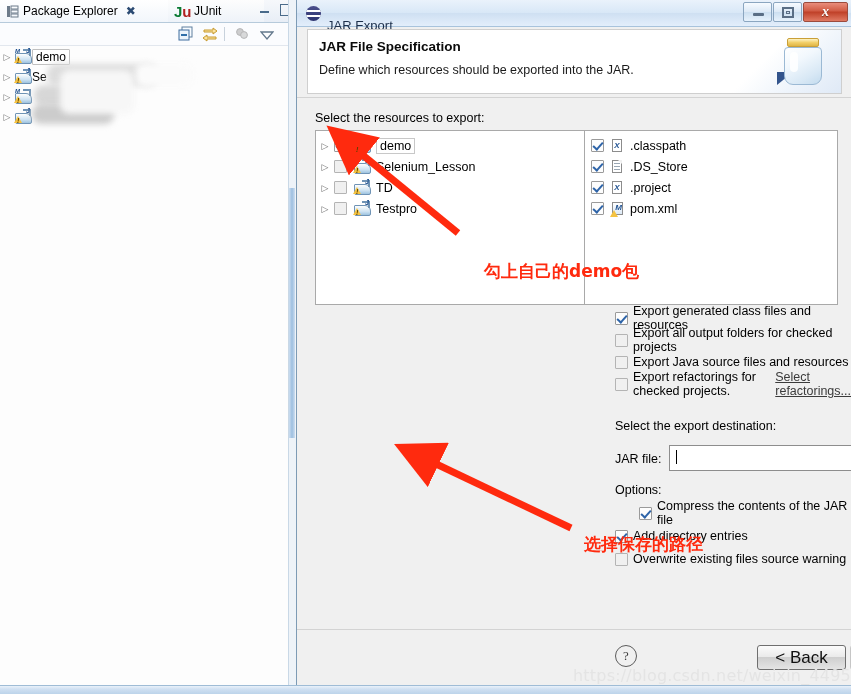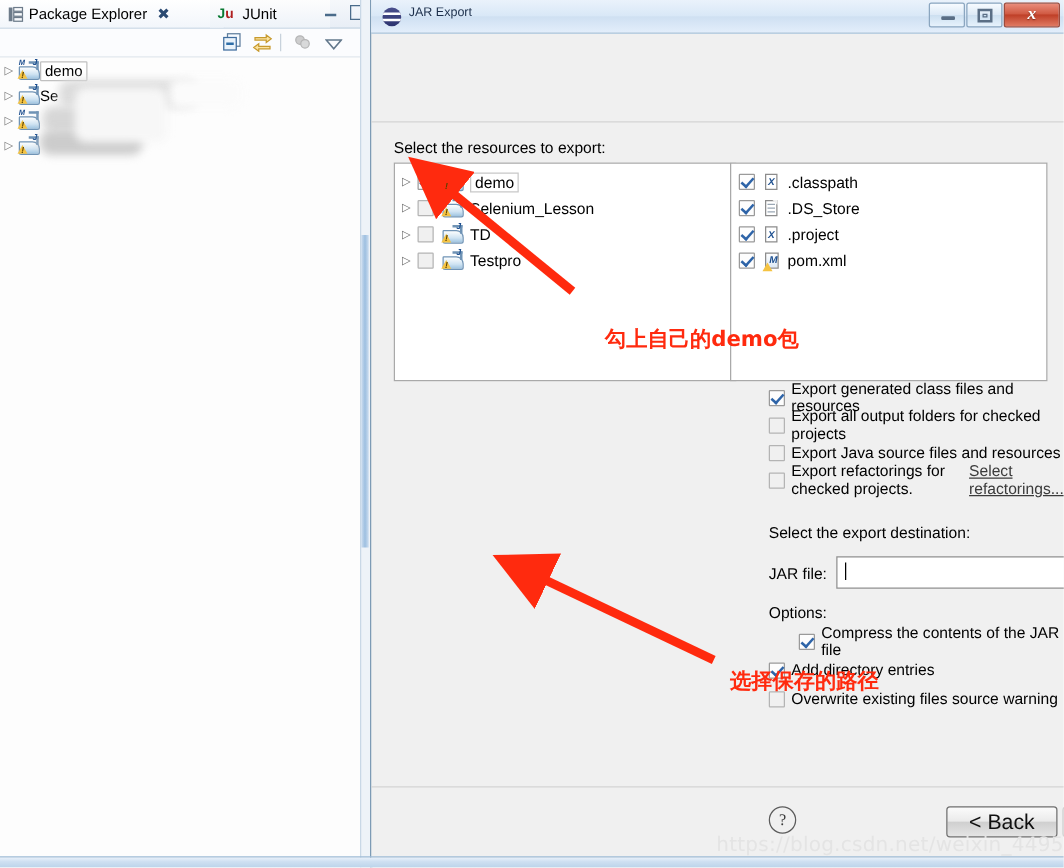--- a/index.html
+++ b/index.html
@@ -61,21 +61,21 @@
   #dialog{position:absolute;left:296px;top:0;width:555px;height:694px;
     background:#f0f0f0;border-left:1px solid #7d9bb5;box-sizing:border-box;}
 
   .titlebar{position:absolute;left:0;top:0;width:100%;height:27px;
     background:linear-gradient(180deg,#eaf2fb 0%,#d9e8f7 48%,#cfe0f2 52%,#e3eefb 100%);
     border-bottom:1px solid #a8c3dc;box-sizing:border-box;}
   .titleIcon{position:absolute;left:9px;top:6px;width:15px;height:15px;border-radius:50%;
     background:linear-gradient(180deg,#4a4f8c 0%,#2d3470 100%);overflow:hidden;}
   .titleIcon:before{content:"";position:absolute;left:0;top:4px;width:15px;height:2px;background:#ffffff;}
   .titleIcon:after{content:"";position:absolute;left:0;top:9px;width:15px;height:2px;background:#ffffff;}
-  .titleText{position:absolute;left:30px;top:5px;font-size:10px;color:#1b2e4a;}
+  .titleText{position:absolute;left:30px;top:18px;font-size:13px;color:#1b2e4a;}
 
   .sysbtns{position:absolute;right:3px;top:2px;display:flex;}
   .sysbtn{width:29px;height:20px;margin-left:1px;border:1px solid #8ba6c0;border-radius:2px;
     background:linear-gradient(180deg,#f7fbff 0%,#dce9f6 50%,#ccdff0 51%,#e7f2fc 100%);
     position:relative;box-sizing:border-box;}
   .sysbtn.close{width:45px;border:1px solid #9c4b3d;
     background:linear-gradient(180deg,#e98d7c 0%,#d05a43 45%,#bf3f27 50%,#e07a63 100%);}
   .sysbtn .gm{position:absolute;left:9px;bottom:5px;width:11px;height:3px;
     background:#5a6e85;border-radius:1px;}
   .sysbtn .gx{position:absolute;left:8px;top:4px;width:12px;height:11px;
@@ -181,21 +181,21 @@
           <rect x="1" y="1" width="3" height="11" fill="#6d7b8a"></rect>
           <rect x="5" y="1" width="7" height="3" fill="none" stroke="#6d7b8a" stroke-width="1"></rect>
           <rect x="5" y="5" width="7" height="3" fill="none" stroke="#6d7b8a" stroke-width="1"></rect>
           <rect x="5" y="9" width="7" height="3" fill="none" stroke="#6d7b8a" stroke-width="1"></rect>
         </svg>
       </span>
       <span>Package Explorer</span>
       <span class="closeX">✖</span>
     </div>
     <div class="tab second" style="left:168px;width:84px;">
-      <span class="tabIcon" style="font-weight:bold;font-size:11px;line-height:13px;width:16px;">
+      <span class="tabIcon" style="font-weight:bold;font-size:15px;line-height:13px;width:16px;">
         <span style="color:#0a7a32;">J</span><span style="color:#b02020;">u</span>
       </span>
       <span>JUnit</span>
     </div>
     <div class="winbtns">
       <span class="winbtn">
           <i class="min"></i>
         </span>
       <span class="winbtn">
           <i class="max"></i>
@@ -293,20 +293,32 @@
         </span>
       <span class="sysbtn">
           <i class="gx"></i>
         </span>
       <span class="sysbtn close">
         <i class="gc">x</i>
       </span>
     </span>
   </div>
 
+  <div class="header">
+    <div class="hdrArt">
+      <span class="blueTri"></span>
+      <span class="jarbig">
+        <i class="lid"></i>
+          <i class="glass"></i>
+          <i class="shine"></i>
+      </span>
+    </div>
+    <div class="hdrTitle">JAR File Specification</div>
+    <div class="hdrSub">Define which resources should be exported into the JAR.</div>
+  </div>
 
   <div class="sep"></div>
 
   <div class="lbl" style="left:18px;top:111px;">
     <span>Select the resources to export:</span>
   </div>
 
   <div class="listbox" style="left:18px;top:130px;width:274px;height:175px;">
     <div class="item" style="top:4px;width:100%;">
       <span class="twisty">▷</span>

